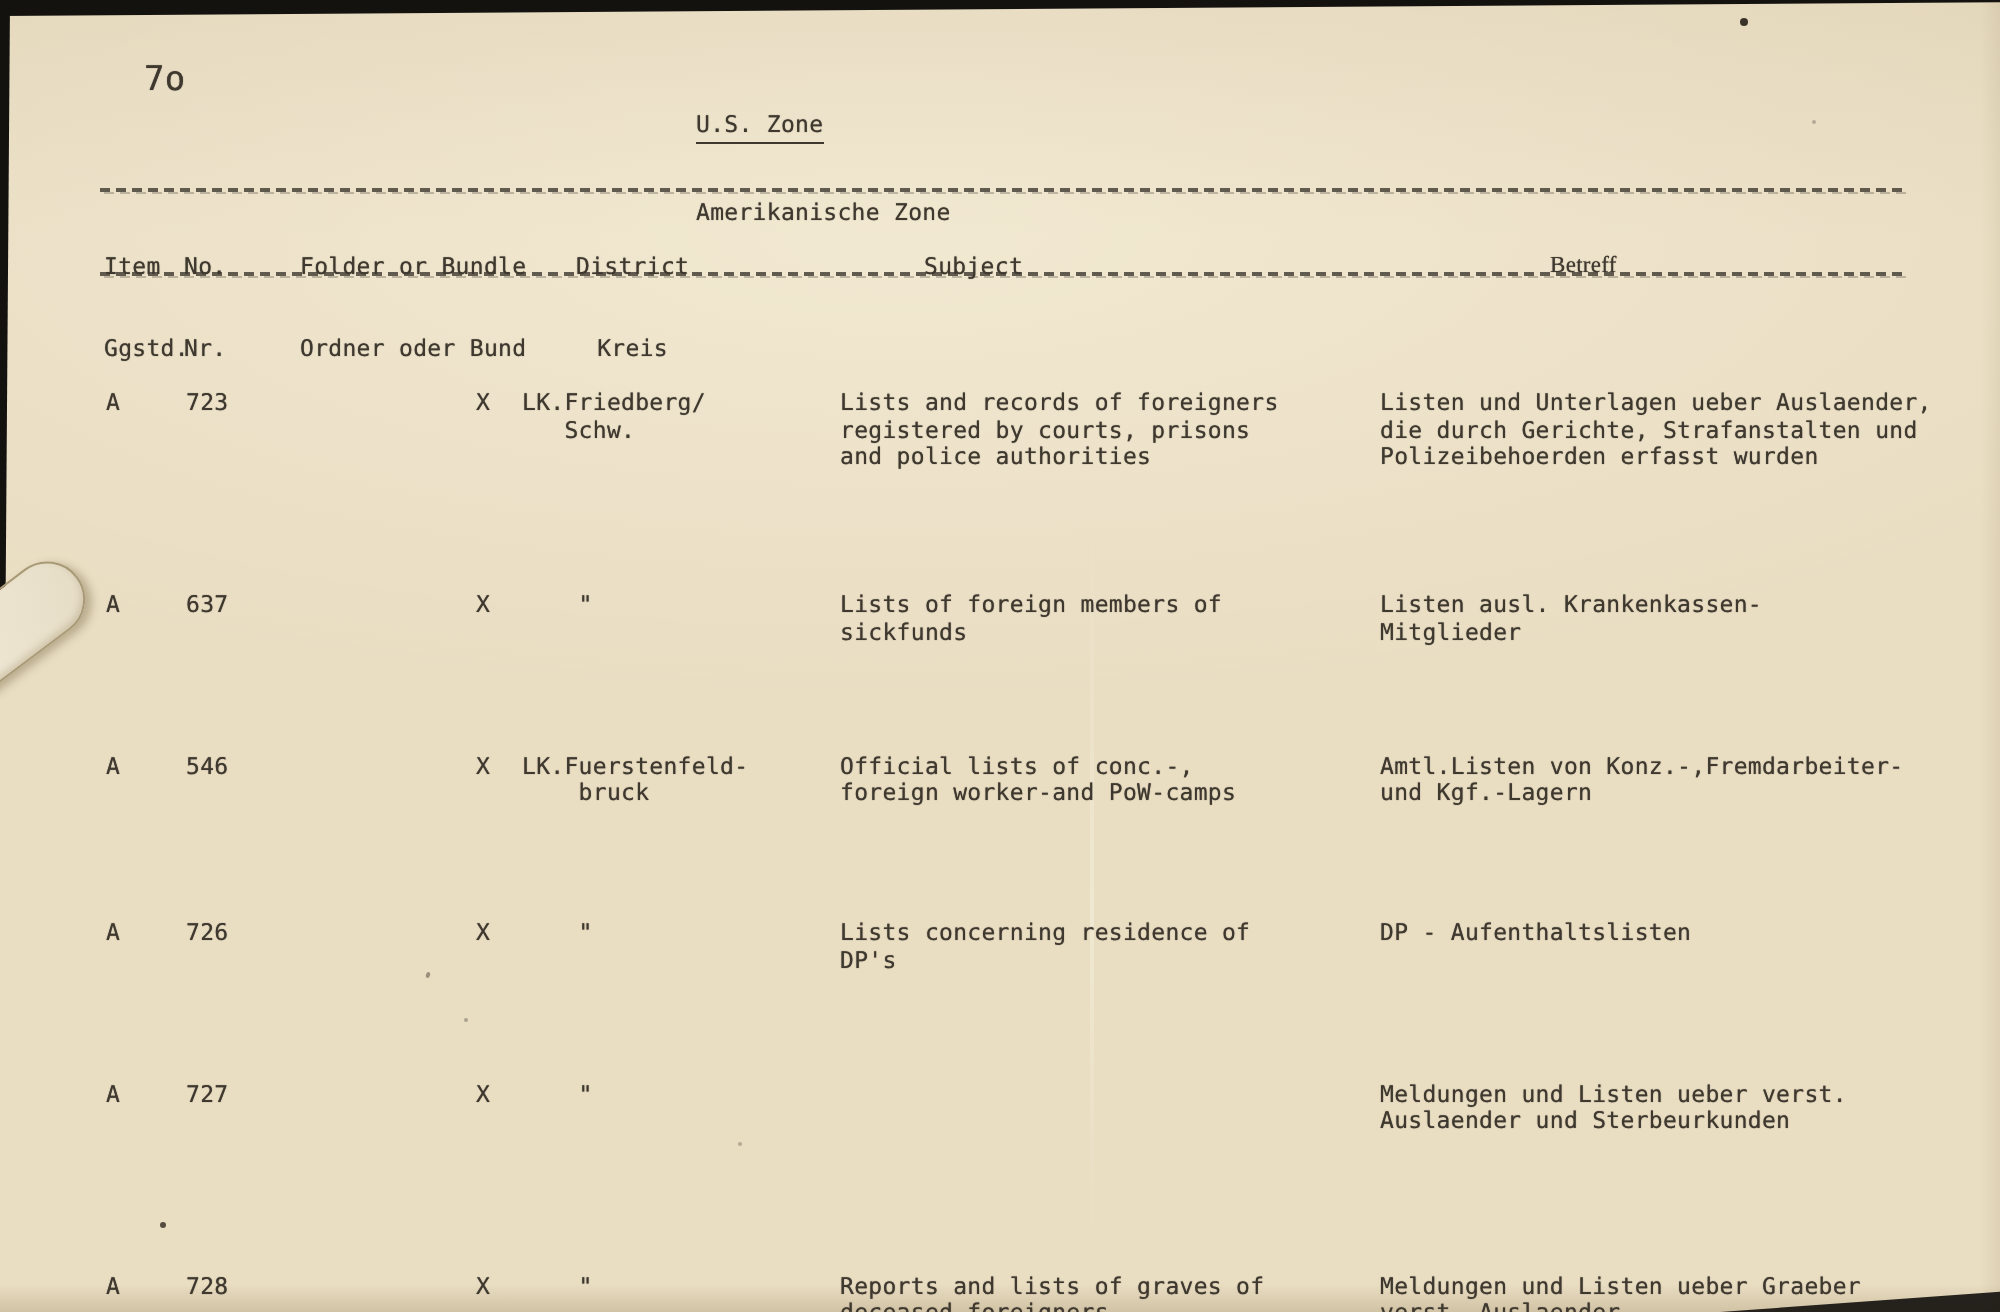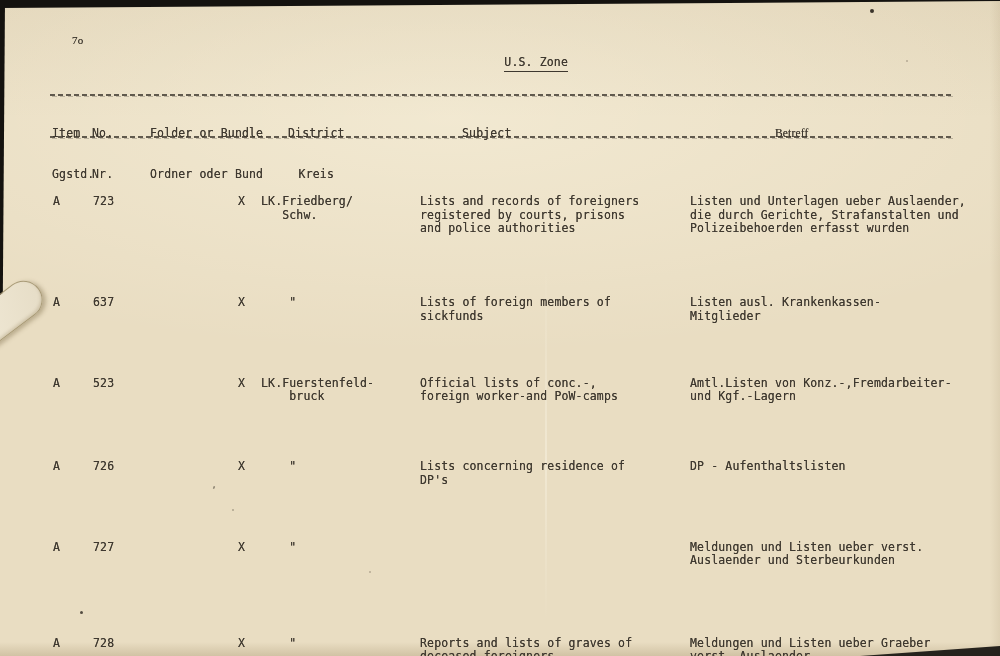--- a/index.html
+++ b/index.html
@@ -61,22 +61,22 @@
 
   
   .tw{
     font-size:11.5px;
     line-height:13.5px;
     letter-spacing:.15px;
     color:var(--ink);
     text-shadow:0 0 .5px rgba(62,56,47,.8);
     white-space:pre;
   }
-  .page-no{position:absolute;left:72px;top:34px;font-size:11px;font-family:Liberation Serif, serif;}
-  .zone-head{position:absolute;left:348px;top:29px;width:220px;text-align:right;}
+  .page-no{position:absolute;left:72px;top:34px;font-size:17px;}
+  .zone-head{position:absolute;left:348px;top:29px;width:220px;text-align:left;}
   .zone-head .en{display:inline-block;border-bottom:1.2px solid var(--ink);padding-bottom:1px;}
   .zone-head .de{margin-top:1px;}
 
   .dash{
     position:absolute;left:50px;width:903px;height:2.2px;
     background:repeating-linear-gradient(90deg,var(--ink) 0 5px,rgba(0,0,0,0) 5px 8px);
     opacity:.8;
   }
   .dash:after{
     content:"";position:absolute;left:2px;top:2.4px;width:100%;height:1.1px;
@@ -128,20 +128,21 @@
 <div class="speck s2"></div>
 <div class="speck s3"></div>
 <div class="speck s4"></div>
 <div class="speck s5"></div>
 <div class="speck s6"></div>
 
 <div class="tw page-no">7o</div>
 
 <div class="zone-head tw">
   <div><span class="en">U.S. Zone</span></div>
+  <div class="de">Amerikanische Zone</div>
 </div>
 
 <div class="dash dash-1"></div>
 
 <div class="thead tw">
   <div class="hc hc-item">
     <div>Item</div>
     <div>Ggstd.</div>
   </div>
   <div class="hc hc-no">
@@ -187,21 +188,21 @@
     <div class="c-x">X</div>
     <div class="c-district">    "</div>
     <div class="c-subject">Lists of foreign members of
 sickfunds</div>
     <div class="c-betreff">Listen ausl. Krankenkassen-
 Mitglieder</div>
   </div>
 
   <div class="trow rh-2">
     <div class="c-item">A</div>
-    <div class="c-no">523</div>
+    <div class="c-no">546</div>
     <div class="c-x">X</div>
     <div class="c-district">LK.Fuerstenfeld-
     bruck</div>
     <div class="c-subject">Official lists of conc.-,
 foreign worker-and PoW-camps</div>
     <div class="c-betreff">Amtl.Listen von Konz.-,Fremdarbeiter-
 und Kgf.-Lagern</div>
   </div>
 
   <div class="trow rh-2">

